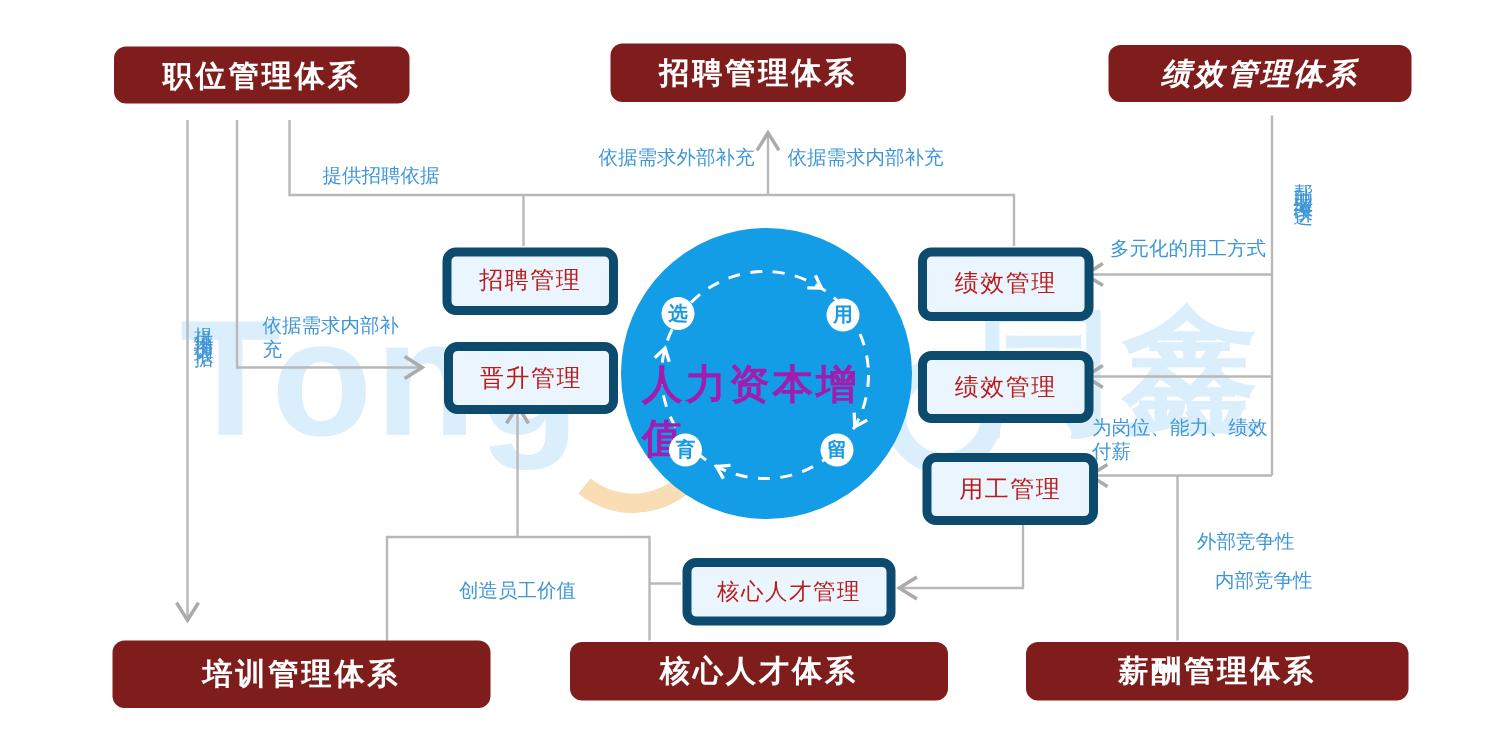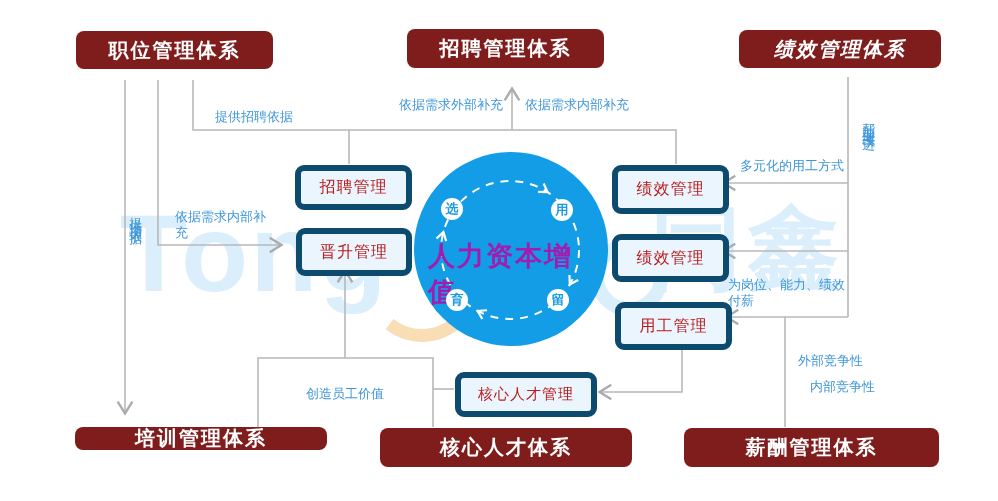--- a/index.html
+++ b/index.html
@@ -68,21 +68,21 @@
       <path d="M-8,-5 L0,0 L-8,5" transform="translate(569.8,284.5) rotate(120)"></path>
       <path d="M-8,-5 L0,0 L-8,5" transform="translate(477.6,310.9) rotate(208)"></path>
       <path d="M-8,-5 L0,0 L-8,5" transform="translate(443.4,232.1) rotate(285)"></path>
     </g>
   </svg>
 
   <div class="sys" style="left:76px;top:31px;width:197px;height:38px;">职位管理体系</div>
   <div class="sys" style="left:407px;top:29px;width:197px;height:39px;">招聘管理体系</div>
   <div class="sys" style="left:739px;top:30px;width:202px;height:38px;font-style:italic;">绩效管理体系</div>
 
-  <div class="sys" style="left:75px;top:427px;width:252px;height:23px;">培训管理体系</div>
+  <div class="sys" style="left:75px;top:427px;width:252px;height:45px;">培训管理体系</div>
   <div class="sys" style="left:380px;top:428px;width:252px;height:39px;">核心人才体系</div>
   <div class="sys" style="left:684px;top:428px;width:255px;height:39px;">薪酬管理体系</div>
 
   <div class="mod" style="left:295px;top:165px;width:105px;height:33px;">招聘管理</div>
   <div class="mod" style="left:296px;top:228px;width:104px;height:36px;">晋升管理</div>
   <div class="mod" style="left:612px;top:165px;width:105px;height:37px;">绩效管理</div>
   <div class="mod" style="left:612px;top:234px;width:105px;height:36px;">绩效管理</div>
   <div class="mod" style="left:615px;top:302px;width:105px;height:36px;">用工管理</div>
   <div class="mod" style="left:455px;top:372px;width:130px;height:33px;font-size:15px;">核心人才管理</div>
 

